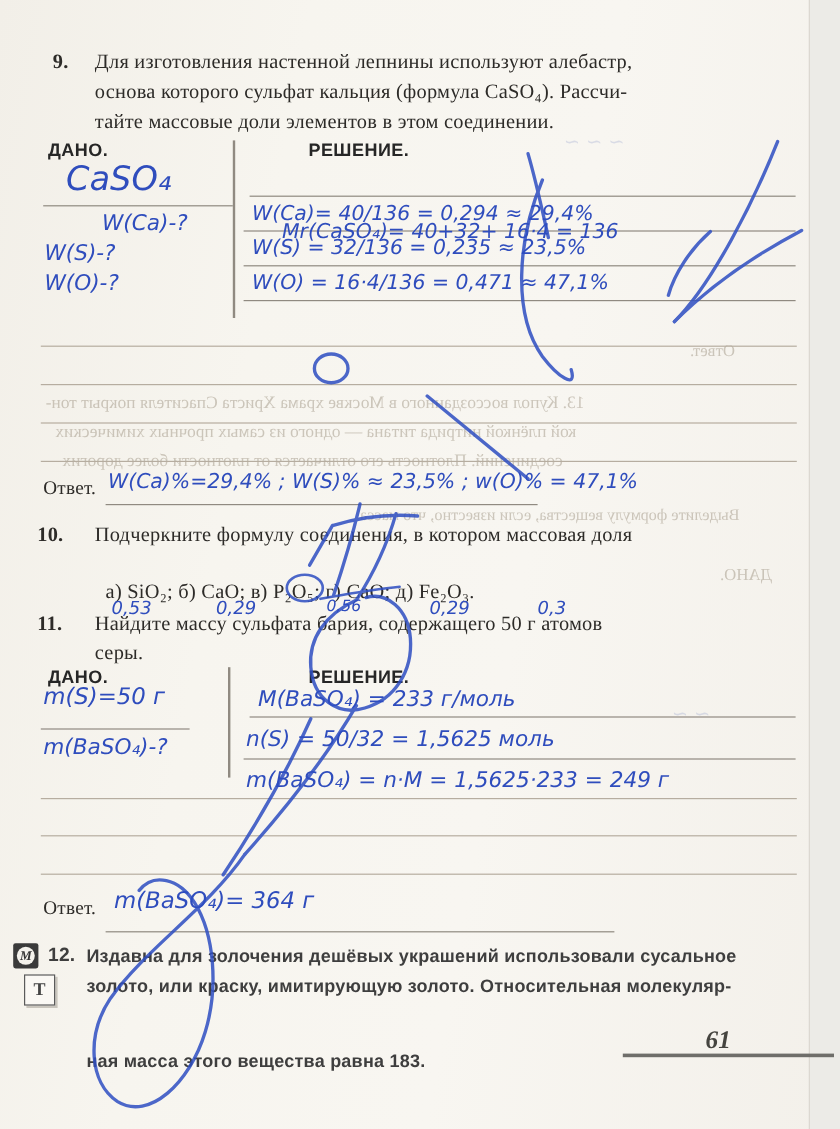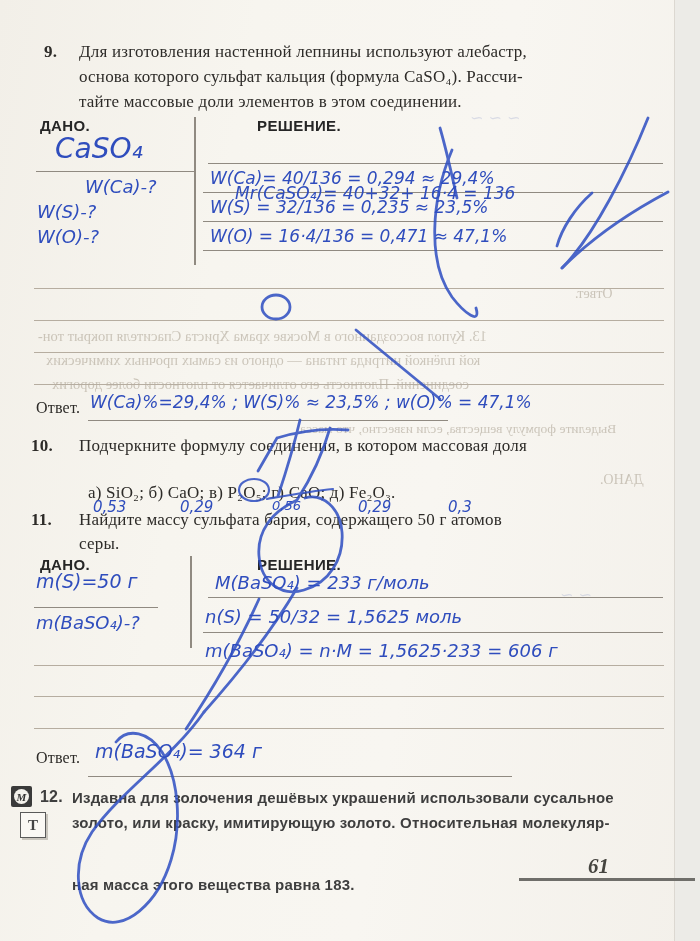--- a/index.html
+++ b/index.html
@@ -100,21 +100,21 @@
   <div class="srule" style="left:34px;top:607px;width:124px;"></div>
   <span class="abs hw" style="left:36px;top:612px;font-size:18px;">m(BaSO₄)-?</span>
 
   <div class="srule" style="left:208px;top:597px;width:455px;"></div>
   <div class="srule" style="left:203px;top:632px;width:460px;"></div>
   <div class="rule" style="left:34px;top:665px;width:630px;"></div>
   <div class="rule" style="left:34px;top:696px;width:630px;"></div>
   <div class="rule" style="left:34px;top:728px;width:630px;"></div>
   <span class="abs hw" style="left:215px;top:572px;font-size:18px;">M(BaSO₄) = 233 г/моль</span>
   <span class="abs hw" style="left:205px;top:606px;font-size:18px;">n(S) = 50/32 = 1,5625 моль</span>
-  <span class="abs hw" style="left:205px;top:640px;font-size:18px;">m(BaSO₄) = n·M = 1,5625·233 = 606 г</span>
+  <span class="abs hw" style="left:205px;top:640px;font-size:18px;">m(BaSO₄) = n·M = 1,5625·233 = 249 г</span>
 
   <span class="abs serif" style="left:36px;top:749px;font-size:16px;">Ответ.</span>
   <span class="abs hw" style="left:95px;top:740px;font-size:19px;">m(BaSO₄)= 364 г</span>
   <div class="srule" style="left:88px;top:776px;width:424px;"></div>
 
   <div class="micon">
     <div class="circ">М</div>
   </div>
   <div class="ticon">
     <span>Т</span>

